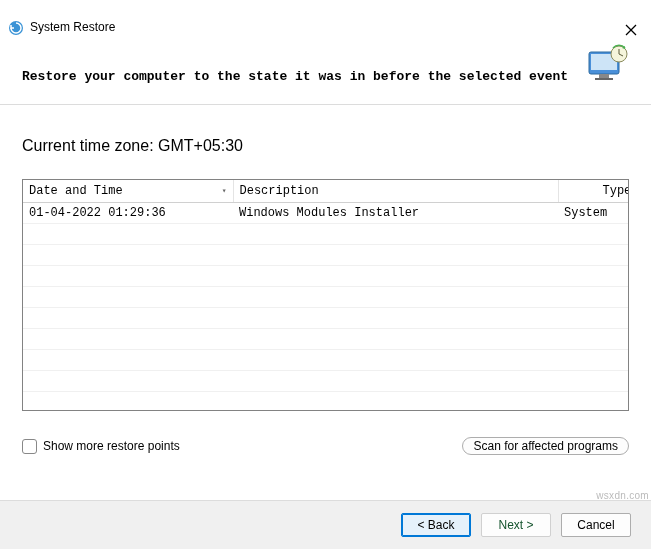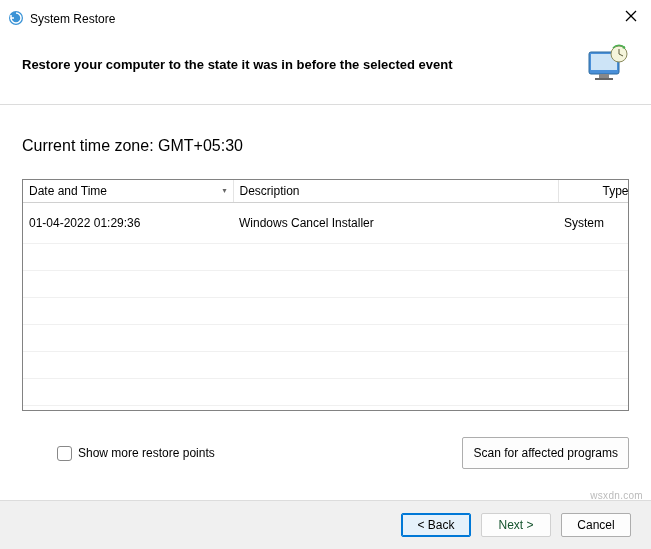--- a/index.html
+++ b/index.html
@@ -7,41 +7,42 @@
       font-family: "Segoe UI", Tahoma, sans-serif;
       font-size: 12px;
       color: #000;
       background: #fff;
       width: 651px;
       height: 549px;
       overflow: hidden;
     }
     .titlebar {
       display: flex;
-      align-items: flex-end;
+      align-items: flex-start;
       padding: 20px 10px 4px 8px;
       height: 30px;
     }
     .titlebar .app-icon {
       width: 16px; height: 16px; margin-right: 6px;
     }
     .titlebar .title {
       font-size: 12px;
       flex: 1;
     }
     .titlebar .close {
       width: 20px; height: 20px;
       display: flex; align-items: center; justify-content: center;
       cursor: pointer;
       font-size: 14px;
     }
     .header {
       display: flex;
-      align-items: center;
+      align-items: flex-end;
       padding: 14px 22px 20px 22px;
+      font-family: Liberation Mono, monospace;
     }
     .header .heading {
       font-size: 13px;
       font-weight: bold;
       flex: 1;
     }
     .header .hero {
       width: 44px; height: 40px;
       margin-left: 10px;
     }
@@ -60,34 +61,35 @@
     .table-wrap {
       border: 1px solid #828282;
       height: 232px;
       overflow: hidden;
     }
     table {
       width: 100%;
       border-collapse: collapse;
       font-size: 12px;
       table-layout: fixed;
+      font-family: Liberation Mono, monospace;
     }
     thead th {
       text-align: left;
       font-weight: normal;
       background: #fff;
       border-bottom: 1px solid #d0d0d0;
       border-right: 1px solid #e4e4e4;
       padding: 4px 6px;
       height: 22px;
       position: relative;
     }
     thead th:last-child { border-right: none; padding-left: 44px; }
     tbody td {
-      padding: 13px 6px;
+      padding: 3px 6px;
       height: 21px;
       border-bottom: 1px solid #f0f0f0;
     }
     .col-date { width: 210px; }
     .col-desc { width: auto; }
     .col-type { width: 70px; }
     .sort-indicator {
       position: absolute;
       right: 6px;
       top: 6px;
@@ -97,40 +99,39 @@
     .below-table {
       display: flex;
       align-items: center;
       justify-content: space-between;
       margin-top: 26px;
     }
     .checkbox-row {
       display: flex;
       align-items: center;
       gap: 6px;
-      margin-left: 35px;
     }
     .checkbox {
       width: 15px; height: 15px;
       border: 1px solid #888;
       border-radius: 3px;
       background: #fff;
       cursor: pointer;
     }
     .btn {
       font-family: inherit;
       font-size: 12px;
       padding: 4px 14px;
       border: 1px solid #adadad;
       background: #fdfdfd;
       border-radius: 2px;
       cursor: pointer;
       min-width: 70px;
     }
-    .btn-wide { min-width: 155px; padding: 8px 10px; }
+    .btn-wide { min-width: 155px; padding: 1px 10px; border-radius: 10px; }
     .btn.default {
       border: 1px solid #0078d7;
       box-shadow: 0 0 0 1px #0078d7 inset;
       background: #e5f1fb;
     }
     .btn.disabled {
       color: #14532d;
       border-color: #d0d0d0;
       cursor: default;
     }
@@ -141,21 +142,21 @@
       border-top: 1px solid #dcdcdc;
       background: #f0f0f0;
       padding: 12px 20px;
       display: flex;
       justify-content: flex-end;
       gap: 10px;
       align-items: center;
     }
     .watermark {
       position: absolute;
-      right: 8px;
+      right: 2px;
       bottom: 48px;
       font-size: 10px;
       color: #bbb;
       letter-spacing: 0.3px;
     }
   </style>
 </head>
 <body>
 
 <div class="titlebar">
@@ -210,21 +211,21 @@
             <span>Date and Time</span>
             <span class="sort-indicator">▾</span>
           </th>
           <th>Description</th>
           <th>Type</th>
         </tr>
       </thead>
       <tbody>
         <tr>
           <td>01-04-2022 01:29:36</td>
-          <td>Windows Cancel Installer</td>
+          <td>Windows Modules Installer</td>
           <td>System</td>
         </tr>
         <tr>
             <td></td>
             <td></td>
             <td></td>
           </tr>
         <tr>
             <td></td>
             <td></td>

